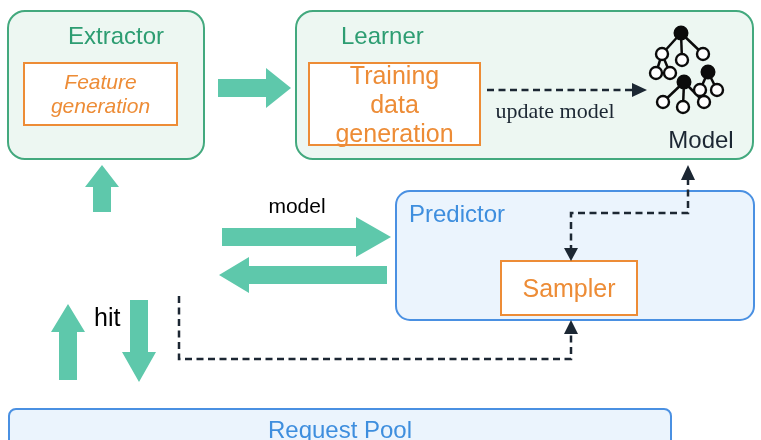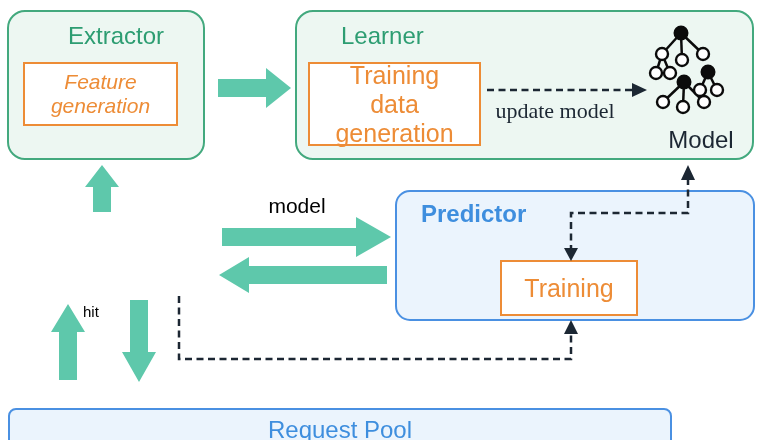--- a/index.html
+++ b/index.html
@@ -74,32 +74,32 @@
         <circle cx="38" cy="11" r="6.5"></circle>
           <circle cx="41" cy="60" r="6.5"></circle>
           <circle cx="65" cy="50" r="6.5"></circle>
       </g>
     </svg>
     <div class="dark-label" style="left:358px;top:113px;width:92px;font-size:24px;">Model</div>
   </div>
 
 
   <div class="box blue-box" style="left:395px;top:190px;width:360px;height:131px;border-radius:15px;">
-    <div class="box-title blue-title" style="left:24px;top:9px;font-weight:bold;">Predictor</div>
+    <div class="box-title blue-title" style="left:12px;top:9px;">Predictor</div>
     <div class="inner-box" style="left:103px;top:68px;width:138px;height:56px;font-size:25px;">
-      <span>Training</span>
+      <span>Sampler</span>
     </div>
   </div>
 
   <div class="box blue-box center-text" style="left:8px;top:408px;width:664px;height:43px;border-radius:8px;">
     <span style="color:var(--blue-text);font-size:24px;">Request Pool</span>
   </div>
 
   <div class="edge-label" style="left:247px;top:194px;width:100px;text-align:center;font-size:21px;">model</div>
-  <div class="edge-label" style="left:83px;top:303px;font-size:15px;">hit</div>
+  <div class="edge-label" style="left:94px;top:303px;font-size:25px;">hit</div>
 
   <svg class="overlay" viewBox="0 0 761 440">
 
     <polygon points="218,79 266,79 266,68 291,88 266,108 266,97 218,97" style="fill:var(--teal-arrow)"></polygon>
     <polygon points="93,212 93,187 85,187 102,165 119,187 111,187 111,212" style="fill:var(--teal-arrow)"></polygon>
     <polygon points="222,228 356,228 356,217 391,237 356,257 356,246 222,246" style="fill:var(--teal-arrow)"></polygon>
     <polygon points="387,266 249,266 249,257 219,275 249,293 249,284 387,284" style="fill:var(--teal-arrow)"></polygon>
     <polygon points="59,380 59,332 51,332 68,304 85,332 77,332 77,380" style="fill:var(--teal-arrow)"></polygon>
     <polygon points="130,300 130,352 122,352 139,382 156,352 148,352 148,300" style="fill:var(--teal-arrow)"></polygon>
 

